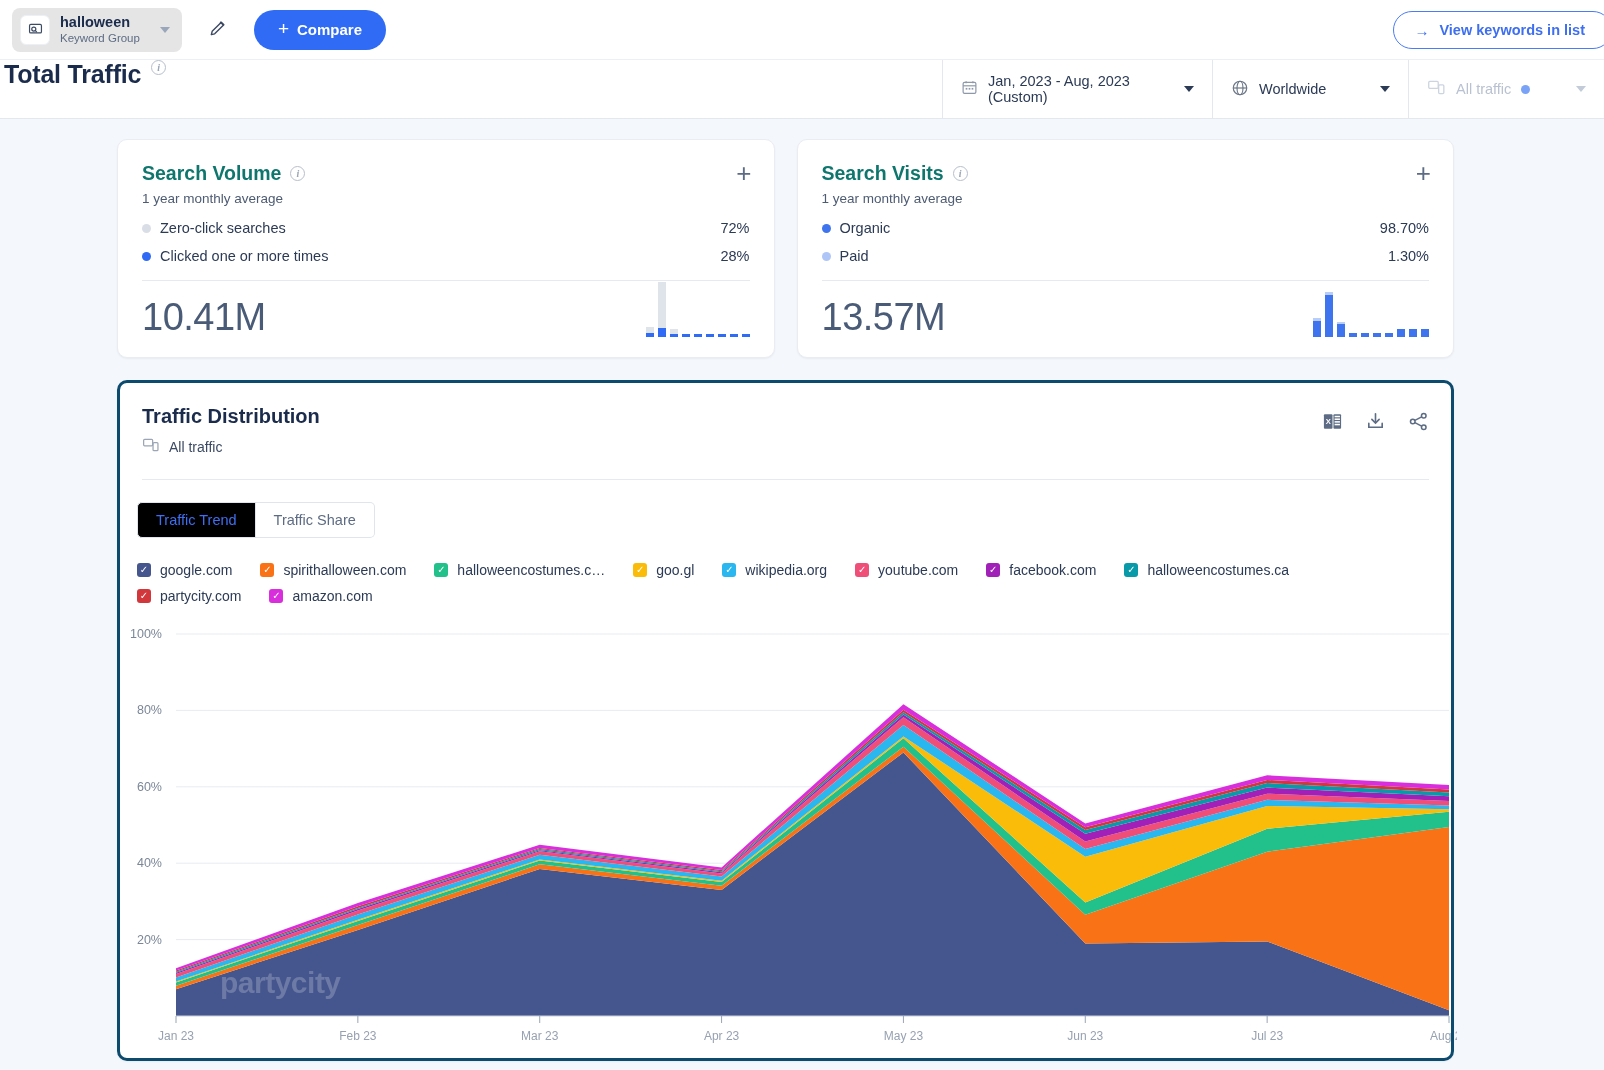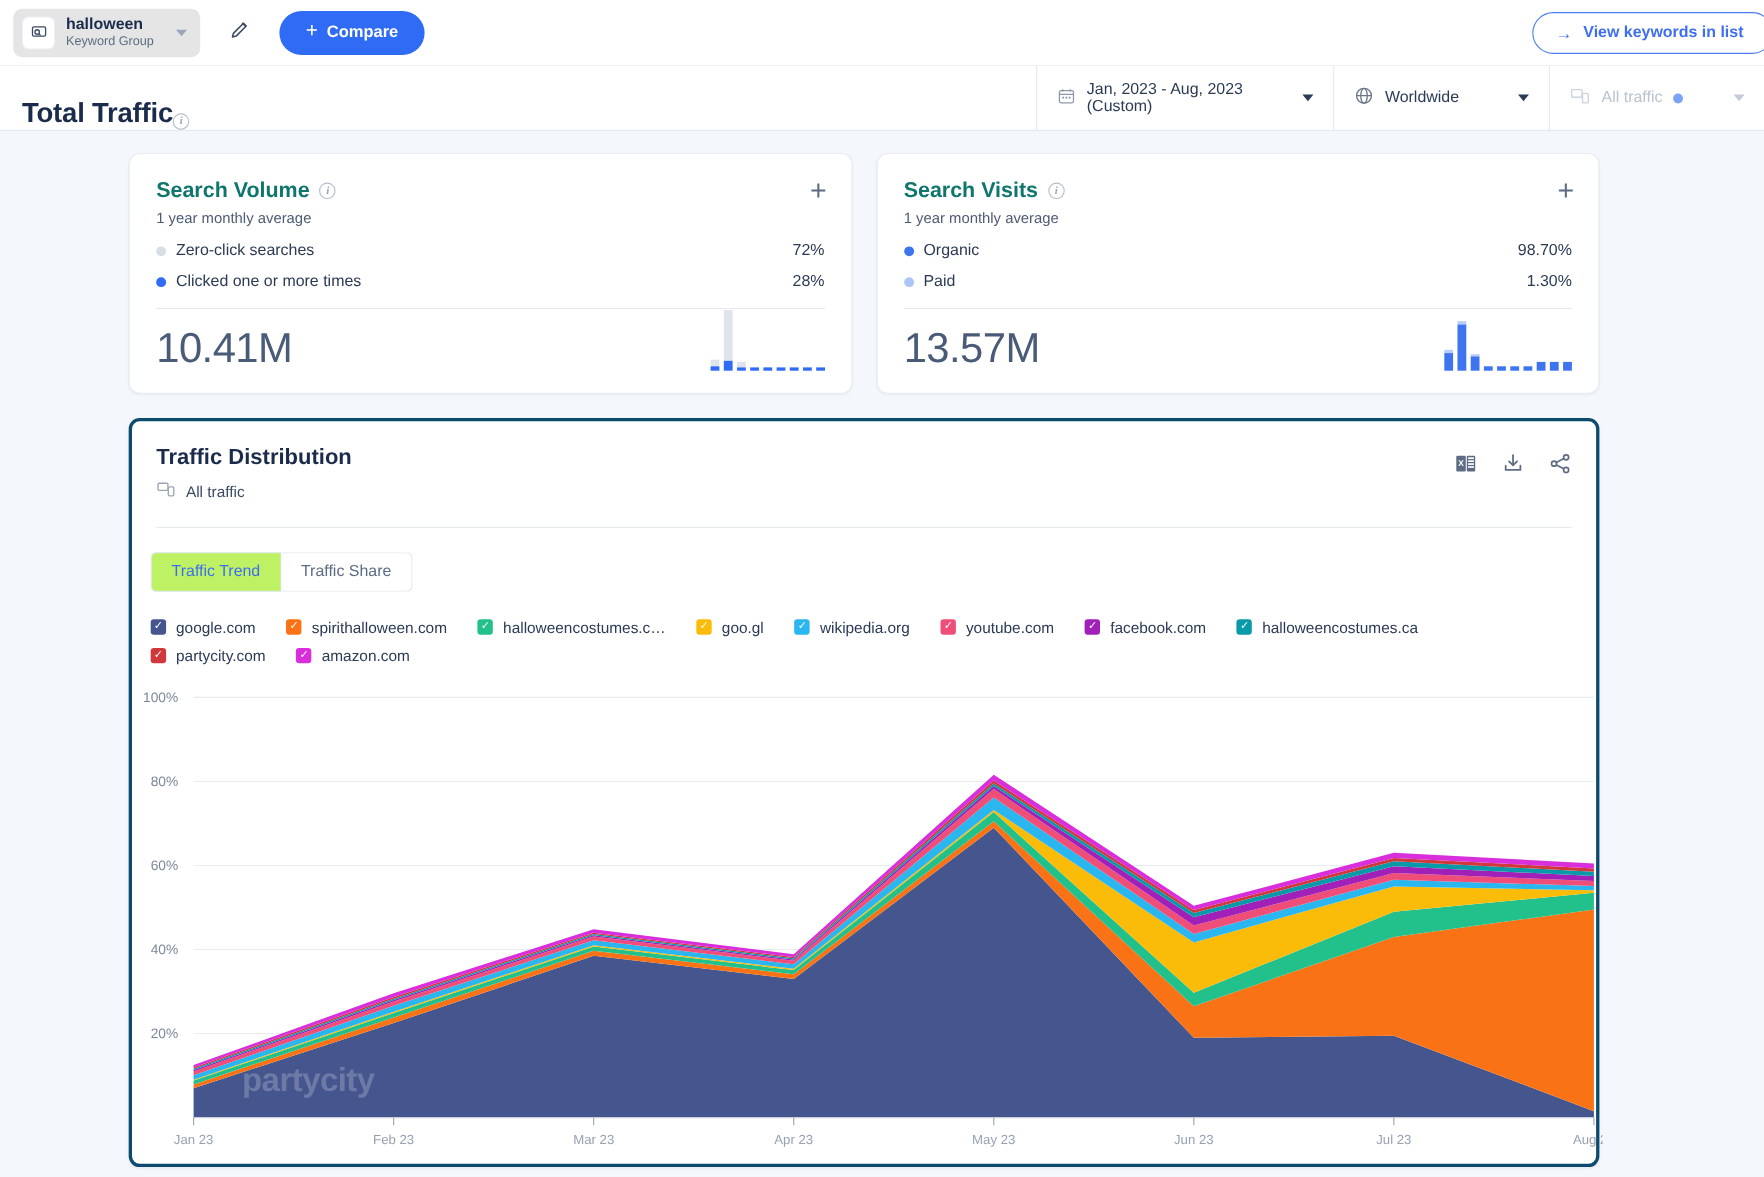--- a/index.html
+++ b/index.html
@@ -56,21 +56,21 @@
     display:flex;align-items:center;gap:10px;
     font-size:14.5px;font-weight:600; cursor:pointer;
   }
   .arrow-r { font-size: 15px; }
 
   
   .page-head {
     height: 59px; background:#fff; display:flex; align-items:stretch;
     border-bottom: 1px solid #e3e8ef;
   }
-  .page-title-wrap { display:flex; align-items:flex-end; padding-left: 20px; flex:1;}
+  .page-title-wrap { display:flex; align-items:flex-start; gap:10px; padding-left: 4px; flex:1;}
   .page-title { font-size: 25px; font-weight: 600; color:#1a2b4c; letter-spacing:-0.2px;}
   .info-i {
     width:15px;height:15px;border-radius:50%;border:1.2px solid #b6bfcd;
     font-size:10px;color:#9aa5b5;display:flex;align-items:center;justify-content:center;
     font-family:"Liberation Serif", serif; font-style:italic; font-weight:700;
   }
   .hdr-filter {
     display:flex; align-items:center; gap:10px;
     padding: 0 18px; border-left:1px solid #e3e8ef;
     font-size:14.5px; color:#2b3a55; cursor:pointer;
@@ -126,21 +126,21 @@
   .act-ico { cursor:pointer; display:flex; align-items:center; }
   .td-sep { height:1px; background:#e6eaf0; margin: 22px 22px 0 22px; }
 
   .tabs { display:flex; margin: 22px 0 0 17px; }
   .tab {
     border:1px solid #e0e5ec; font-size:14.5px; padding: 9px 18px; cursor:pointer;
     background:#fff; color:#5d6c84;
   }
   .tab:first-child { border-radius:5px 0 0 5px; }
   .tab:last-child { border-radius:0 5px 5px 0; border-left:none; }
-  .tab.active { background:#bef264; color:#3e6ff0; }
+  .tab.active { background:#000000; color:#3e6ff0; }
 
   .chart-legend {
     display:flex; flex-wrap:wrap; gap: 10px 28px;
     margin: 24px 0 0 17px; max-width: 1260px;
   }
   .cl-item { display:flex; align-items:center; gap:9px; font-size:14px; color:#2b3a55; cursor:pointer;}
   .cl-box {
     width:14px;height:14px;border-radius:3px;
     display:flex;align-items:center;justify-content:center;
     color:#fff; font-size:10px; line-height:1;

